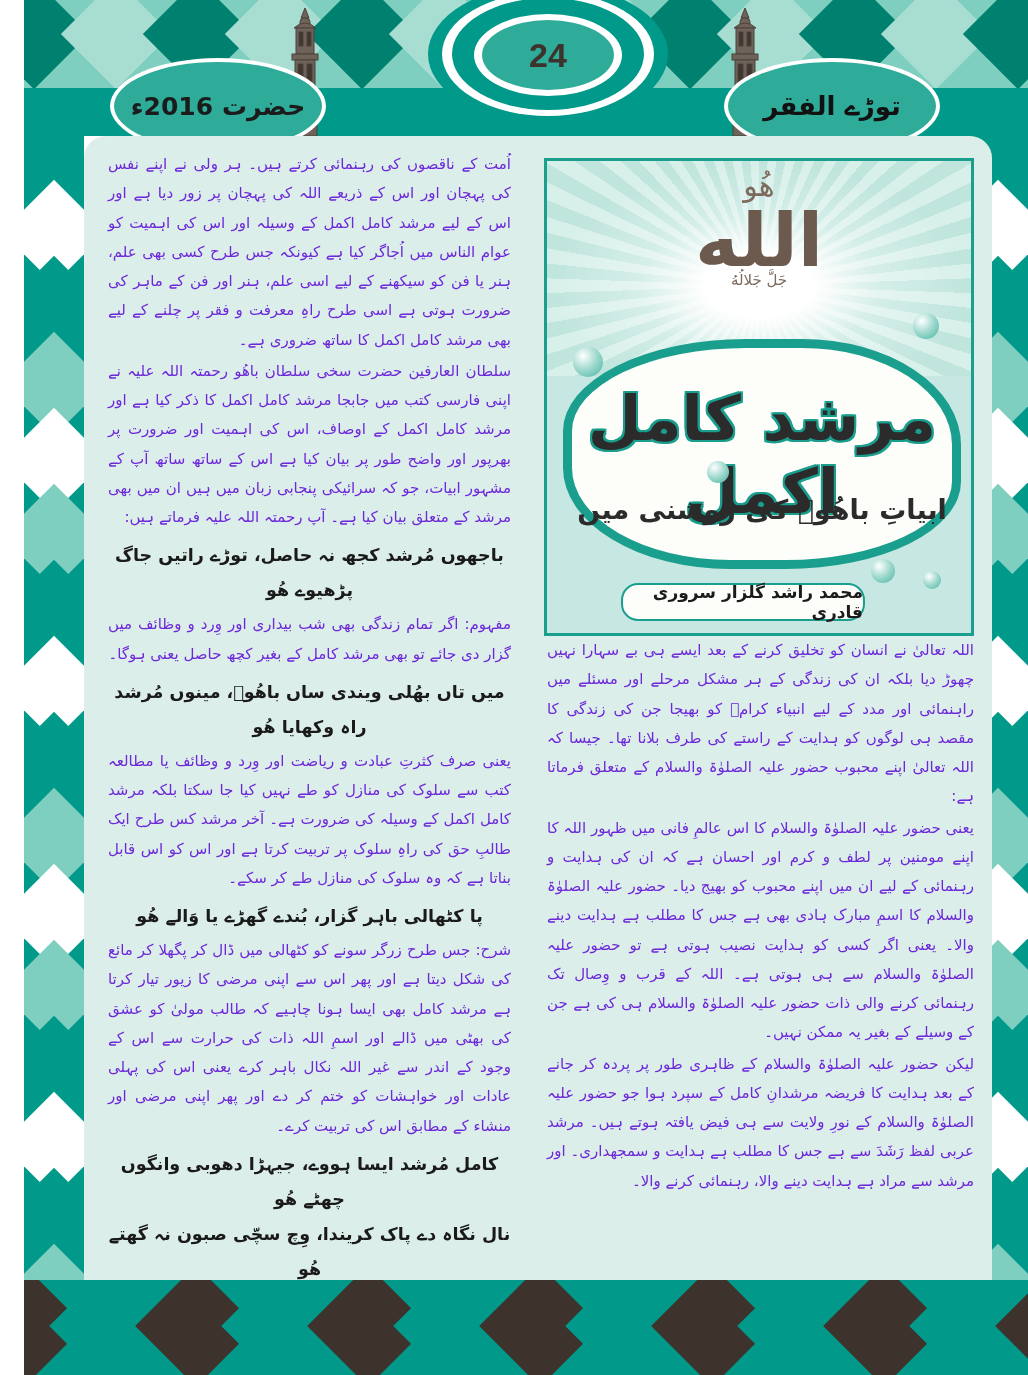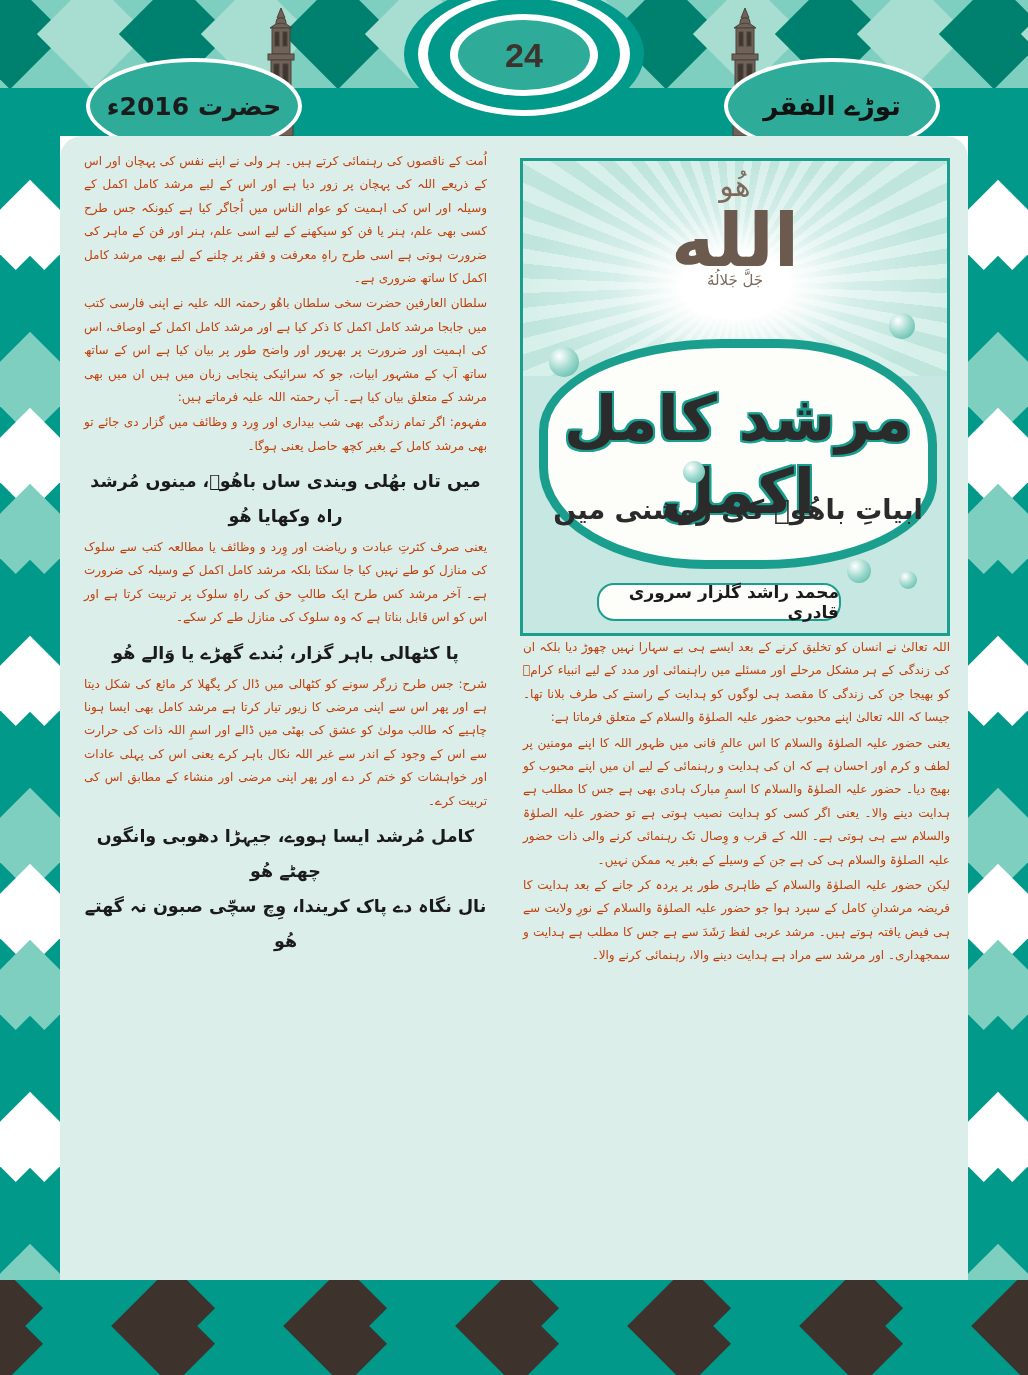--- a/index.html
+++ b/index.html
@@ -3,21 +3,21 @@
 <meta charset="utf-8">
 <style>
   html,body{margin:0;padding:0;}
   body{
     width:1028px;height:1375px;position:relative;overflow:hidden;
     background:#ffffff;
     font-family:"DejaVu Sans","Liberation Sans",sans-serif;
   }
 
   
-  .page-root{position:absolute;inset:0;background:#ffffff;}
+  .page-root{position:absolute;inset:0;background:#ffffff;margin-left:24px;}
 
   .bg-lighttop{position:absolute;left:0;top:0;width:1028px;height:88px;background:#7ecfc0;}
   .bg-darkband{position:absolute;left:0;top:88px;width:1028px;height:48px;background:#00998a;}
 
   
   .side-bar{position:absolute;top:136px;width:60px;height:1145px;background:#00998a;}
   .side-bar.left{left:0;}
   .side-bar.right{right:0;}
 
   
@@ -128,21 +128,21 @@
   .b5{right:30px;top:410px;width:18px;height:18px;}
 
   .byline{position:absolute;left:74px;bottom:12px;width:240px;height:34px;
           background:#fdfdfa;border:2px solid #1a9e8e;border-radius:17px;
           display:flex;align-items:center;justify-content:center;
           font-size:17px;color:#1b1b1b;direction:rtl;font-weight:bold;
           font-family:"DejaVu Sans",sans-serif;}
 
   
   .para{font-family:"DejaVu Sans",sans-serif;direction:rtl;text-align:justify;
-        font-size:12px;line-height:1.95;color:#c2410c;margin:0 0 2px 0;}
+        font-size:15px;line-height:1.95;color:#6d28d9;margin:0 0 2px 0;}
   .verse{font-family:"DejaVu Sans",sans-serif;direction:rtl;text-align:center;
          font-size:17.5px;line-height:2.0;color:#1a1a1a;font-weight:bold;
          margin:6px 0 2px 0;}
   .verse-line{display:block;}
 </style>
 </head>
 <body>
 
 <div class="page-root">
 
@@ -371,20 +371,23 @@
             <p class="para">اللہ تعالیٰ نے انسان کو تخلیق کرنے کے بعد ایسے ہی بے سہارا نہیں چھوڑ دیا بلکہ ان کی زندگی کے ہر مشکل مرحلے اور مسئلے میں راہنمائی اور مدد کے لیے انبیاء کرامؑ کو بھیجا جن کی زندگی کا مقصد ہی لوگوں کو ہدایت کے راستے کی طرف بلانا تھا۔ جیسا کہ اللہ تعالیٰ اپنے محبوب حضور علیہ الصلوٰۃ والسلام کے متعلق فرماتا ہے:</p>
             <p class="para">یعنی حضور علیہ الصلوٰۃ والسلام کا اس عالمِ فانی میں ظہور اللہ کا اپنے مومنین پر لطف و کرم اور احسان ہے کہ ان کی ہدایت و رہنمائی کے لیے ان میں اپنے محبوب کو بھیج دیا۔ حضور علیہ الصلوٰۃ والسلام کا اسمِ مبارک ہادی بھی ہے جس کا مطلب ہے ہدایت دینے والا۔ یعنی اگر کسی کو ہدایت نصیب ہوتی ہے تو حضور علیہ الصلوٰۃ والسلام سے ہی ہوتی ہے۔ اللہ کے قرب و وِصال تک رہنمائی کرنے والی ذات حضور علیہ الصلوٰۃ والسلام ہی کی ہے جن کے وسیلے کے بغیر یہ ممکن نہیں۔</p>
             <p class="para">لیکن حضور علیہ الصلوٰۃ والسلام کے ظاہری طور پر پردہ کر جانے کے بعد ہدایت کا فریضہ مرشدانِ کامل کے سپرد ہوا جو حضور علیہ الصلوٰۃ والسلام کے نورِ ولایت سے ہی فیض یافتہ ہوتے ہیں۔ مرشد عربی لفظ رَشَدَ سے ہے جس کا مطلب ہے ہدایت و سمجھداری۔ اور مرشد سے مراد ہے ہدایت دینے والا، رہنمائی کرنے والا۔</p>
           </div>
       </div>
 
       <div class="col col-left">
         <div id="leftBlocks">
             <p class="para">اُمت کے ناقصوں کی رہنمائی کرتے ہیں۔ ہر ولی نے اپنے نفس کی پہچان اور اس کے ذریعے اللہ کی پہچان پر زور دیا ہے اور اس کے لیے مرشد کامل اکمل کے وسیلہ اور اس کی اہمیت کو عوام الناس میں اُجاگر کیا ہے کیونکہ جس طرح کسی بھی علم، ہنر یا فن کو سیکھنے کے لیے اسی علم، ہنر اور فن کے ماہر کی ضرورت ہوتی ہے اسی طرح راہِ معرفت و فقر پر چلنے کے لیے بھی مرشد کامل اکمل کا ساتھ ضروری ہے۔</p>
             <p class="para">سلطان العارفین حضرت سخی سلطان باھُو رحمتہ اللہ علیہ نے اپنی فارسی کتب میں جابجا مرشد کامل اکمل کا ذکر کیا ہے اور مرشد کامل اکمل کے اوصاف، اس کی اہمیت اور ضرورت پر بھرپور اور واضح طور پر بیان کیا ہے اس کے ساتھ ساتھ آپ کے مشہور ابیات، جو کہ سرائیکی پنجابی زبان میں ہیں ان میں بھی مرشد کے متعلق بیان کیا ہے۔ آپ رحمتہ اللہ علیہ فرماتے ہیں:</p>
+            <div class="verse">
+              <span class="verse-line">باجھوں مُرشد کجھ نہ حاصل، توڑے راتیں جاگ پڑھیوے ھُو</span>
+            </div>
             <p class="para">مفہوم: اگر تمام زندگی بھی شب بیداری اور وِرد و وظائف میں گزار دی جائے تو بھی مرشد کامل کے بغیر کچھ حاصل یعنی ہوگا۔</p>
             <div class="verse">
               <span class="verse-line">میں تاں بھُلی ویندی ساں باھُوؒ، مینوں مُرشد راہ وکھایا ھُو</span>
             </div>
             <p class="para">یعنی صرف کثرتِ عبادت و ریاضت اور وِرد و وظائف یا مطالعہ کتب سے سلوک کی منازل کو طے نہیں کیا جا سکتا بلکہ مرشد کامل اکمل کے وسیلہ کی ضرورت ہے۔ آخر مرشد کس طرح ایک طالبِ حق کی راہِ سلوک پر تربیت کرتا ہے اور اس کو اس قابل بناتا ہے کہ وہ سلوک کی منازل طے کر سکے۔</p>
             <div class="verse">
               <span class="verse-line">پا کٹھالی باہر گزار، بُندے گھڑے یا وَالے ھُو</span>
             </div>
             <p class="para">شرح: جس طرح زرگر سونے کو کٹھالی میں ڈال کر پگھلا کر مائع کی شکل دیتا ہے اور پھر اس سے اپنی مرضی کا زیور تیار کرتا ہے مرشد کامل بھی ایسا ہونا چاہیے کہ طالب مولیٰ کو عشق کی بھٹی میں ڈالے اور اسمِ اللہ ذات کی حرارت سے اس کے وجود کے اندر سے غیر اللہ نکال باہر کرے یعنی اس کی پہلی عادات اور خواہشات کو ختم کر دے اور پھر اپنی مرضی اور منشاء کے مطابق اس کی تربیت کرے۔</p>
             <div class="verse">

